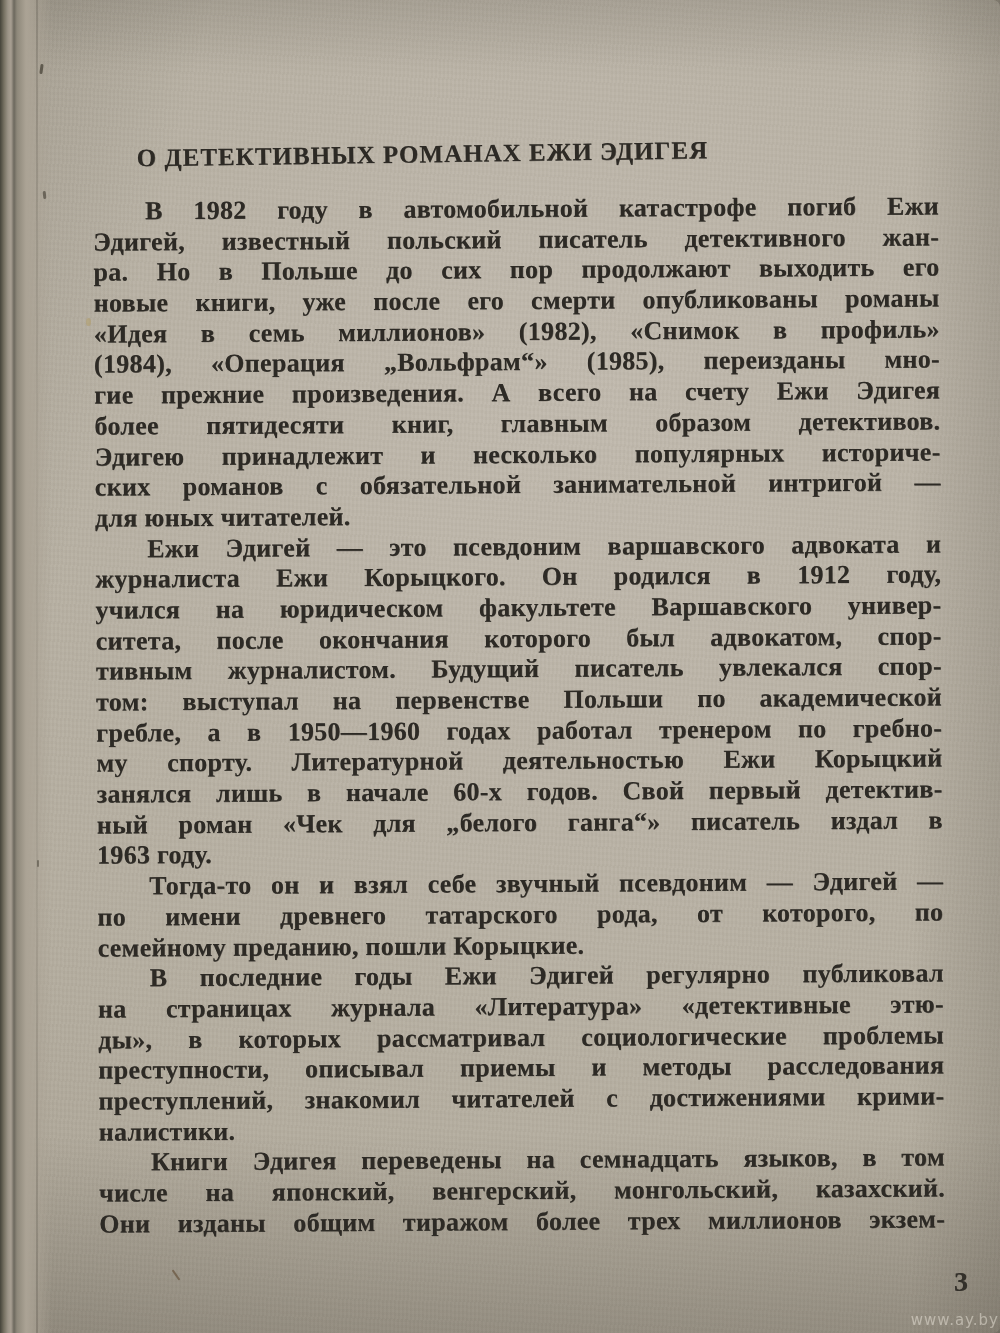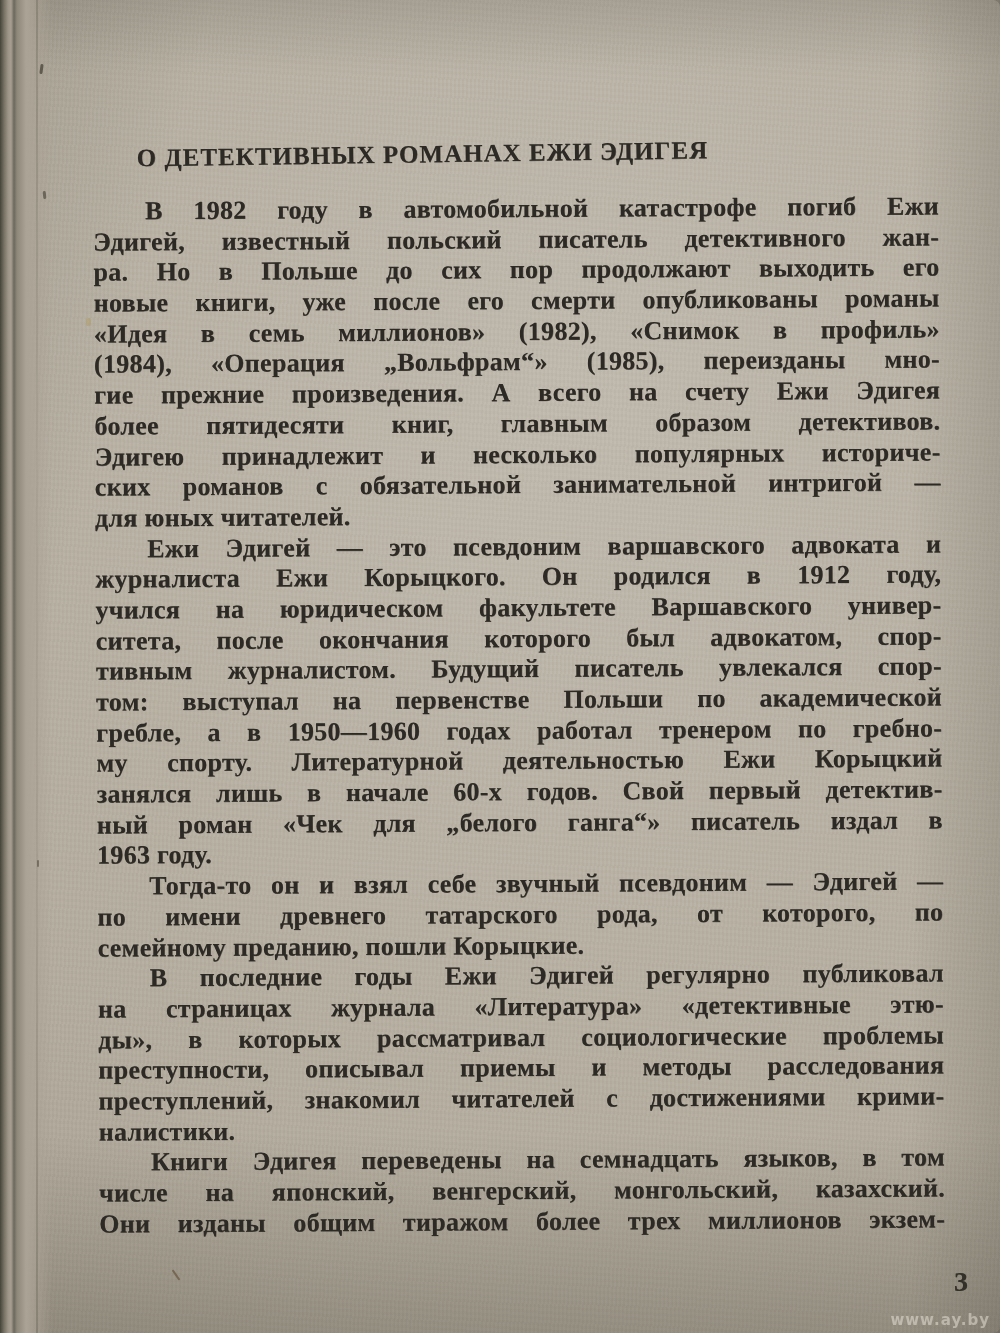--- a/index.html
+++ b/index.html
@@ -81,24 +81,24 @@
   .line.end { text-align-last: left; }
 
   .pagenum {
     position: absolute; left: 954px; top: 1266px;
     color: #33302a;
     font-family: "Liberation Serif", "DejaVu Serif", serif;
     font-weight: 700; font-size: 28px;
     text-shadow: 0.3px 0.3px 0.6px rgba(45,42,37,0.5);
   }
   .watermark {
-    position: absolute; right: 10px; bottom: 4px;
+    position: absolute; right: 1px; bottom: 4px;
     color: rgba(228,223,212,0.55);
     font-family: "DejaVu Sans", "Liberation Sans", sans-serif;
-    font-size: 15px; letter-spacing: 1px; font-weight: bold;
+    font-size: 15px; letter-spacing: 1px;
   }
 </style>
 </head>
 <body>
 
 <div class="photo">
   <div class="grain"></div>
   <div class="vignette"></div>
   <div class="binding"></div>
   <div class="speck speck-a"></div>

